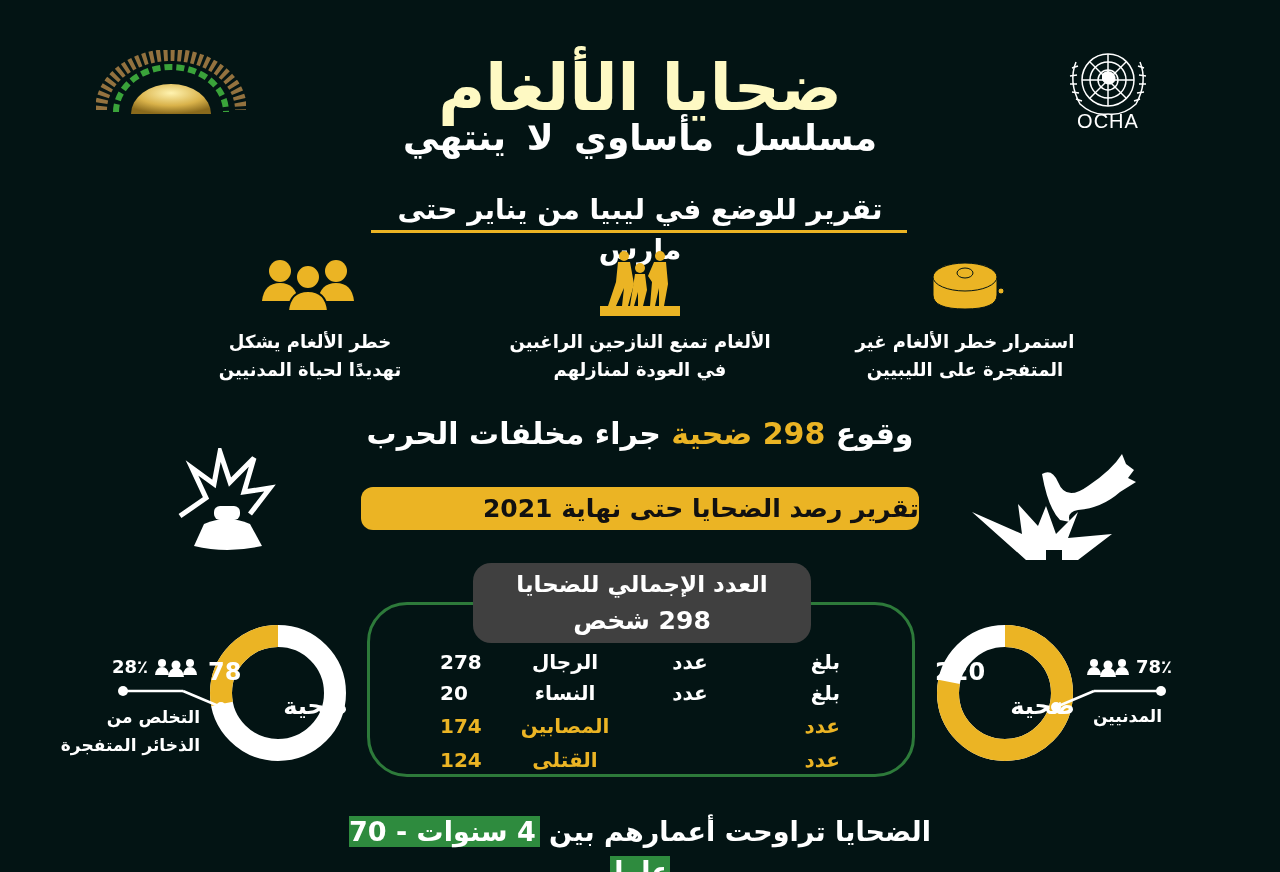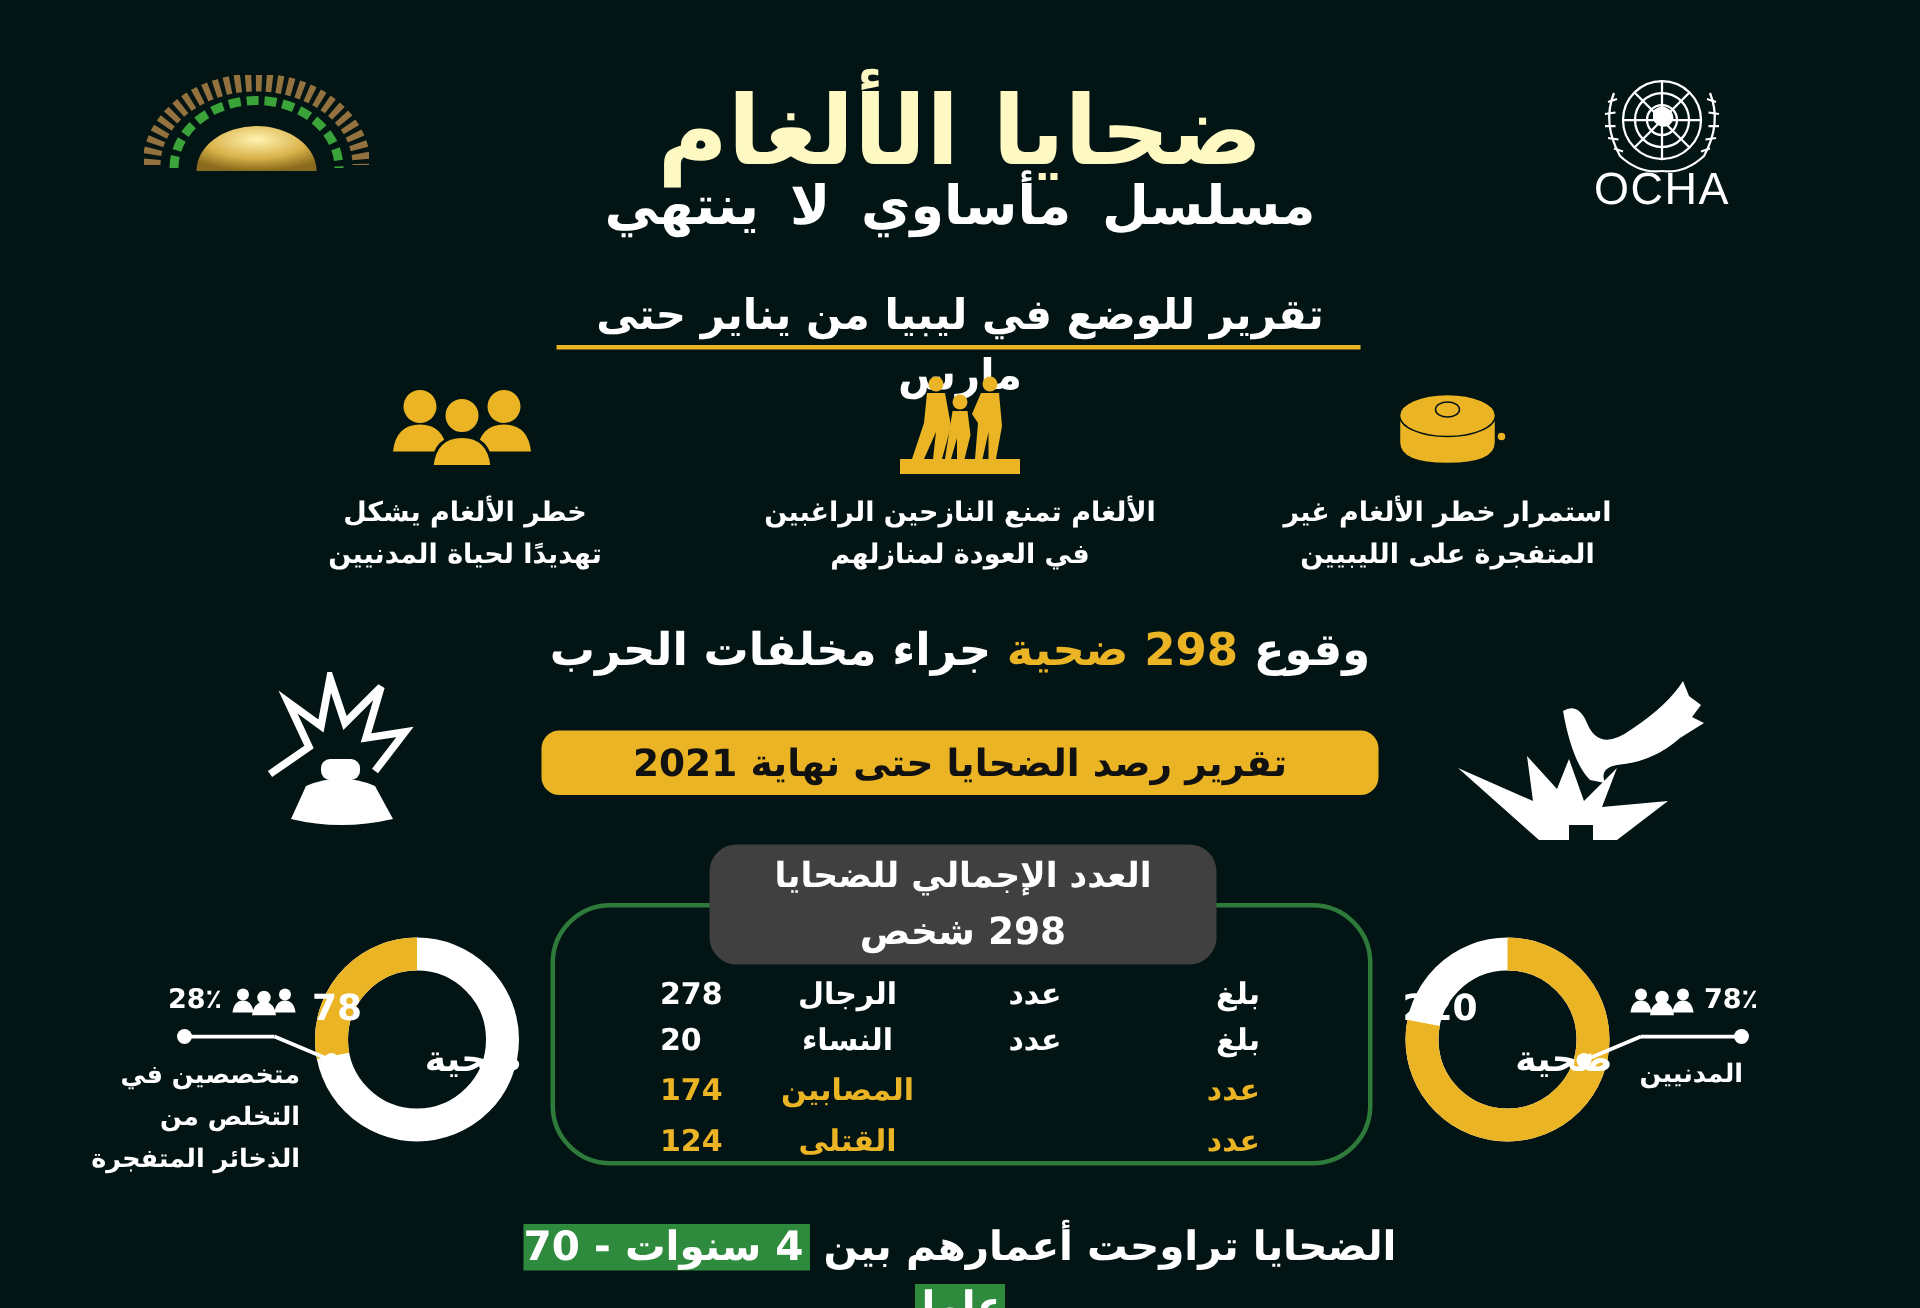--- a/index.html
+++ b/index.html
@@ -29,40 +29,40 @@
     font-size: 28px; font-weight: bold; color: #ffffff; line-height: 40px;
   }
   #report-underline {
     left: 371px; top: 230px; width: 536px; height: 3px; background: #ebb424;
   }
 
   
   #ocha-logo { left: 1058px; top: 22px; width: 100px; height: 125px; }
   #ocha-text {
     left: 1052px; top: 110px; width: 112px; text-align: center;
-    font-family: "Liberation Sans", sans-serif; font-size: 30px; color: #ffffff; letter-spacing: 1px;
+    font-family: "Liberation Sans", sans-serif; font-size: 20px; color: #ffffff; letter-spacing: 1px;
   }
   #left-logo { left: 96px; top: 50px; width: 150px; height: 70px; }
 
   
   .feature-icon { width: 100px; height: 70px; }
   .feature-text {
     font-size: 18px; font-weight: bold; color: #ffffff; line-height: 28px; text-align: center;
   }
 
   
   #headline {
     left: 360px; top: 412px; width: 560px; text-align: center;
     font-size: 30px; font-weight: bold; line-height: 44px;
   }
   #headline .hl { color: #ebb424; }
 
   #banner {
     left: 361px; top: 487px; width: 558px; height: 43px; border-radius: 12px;
-    background: #ebb424; color: #111; text-align: center;
+    background: #ebb424; color: #111; 
     font-size: 25px; font-weight: bold; line-height: 43px;
   }
 
   
   #summary-box {
     left: 367px; top: 602px; width: 548px; height: 175px;
     border: 3px solid #2d7a3a; border-radius: 40px;
   }
   #summary-tab {
     left: 473px; top: 563px; width: 338px; height: 80px; background: #404040;
@@ -249,21 +249,20 @@
         <circle cx="8" cy="6" r="4"></circle>
         <path d="M1 18 q1-8 7-8 q6 0 7 8z"></path>
         <circle cx="36" cy="6" r="4"></circle>
         <path d="M29 18 q1-8 7-8 q6 0 7 8z"></path>
         <circle cx="22" cy="8" r="4.5"></circle>
         <path d="M14 20 q1-9 8-9 q7 0 8 9z"></path>
       </g>
   </svg>
 </div>
 <div class="abs side-text rtl" style="left:40px;top:703px;width:160px;">
-  <div>متخصصين في</div>
   <div>التخلص من</div>
   <div>الذخائر المتفجرة</div>
 </div>
 
 <svg class="abs donut" style="left:935px;top:623px;" viewBox="0 0 140 140">
   <circle cx="70" cy="70" r="57" fill="none" stroke="#ffffff" stroke-width="22"></circle>
   <circle cx="70" cy="70" r="57" fill="none" stroke="#ebb424" stroke-width="22" stroke-dasharray="279.3 358.1" transform="rotate(-90 70 70)"></circle>
 </svg>
 <div class="abs donut-label" style="left:935px;top:655px;">
   <div>220</div>

